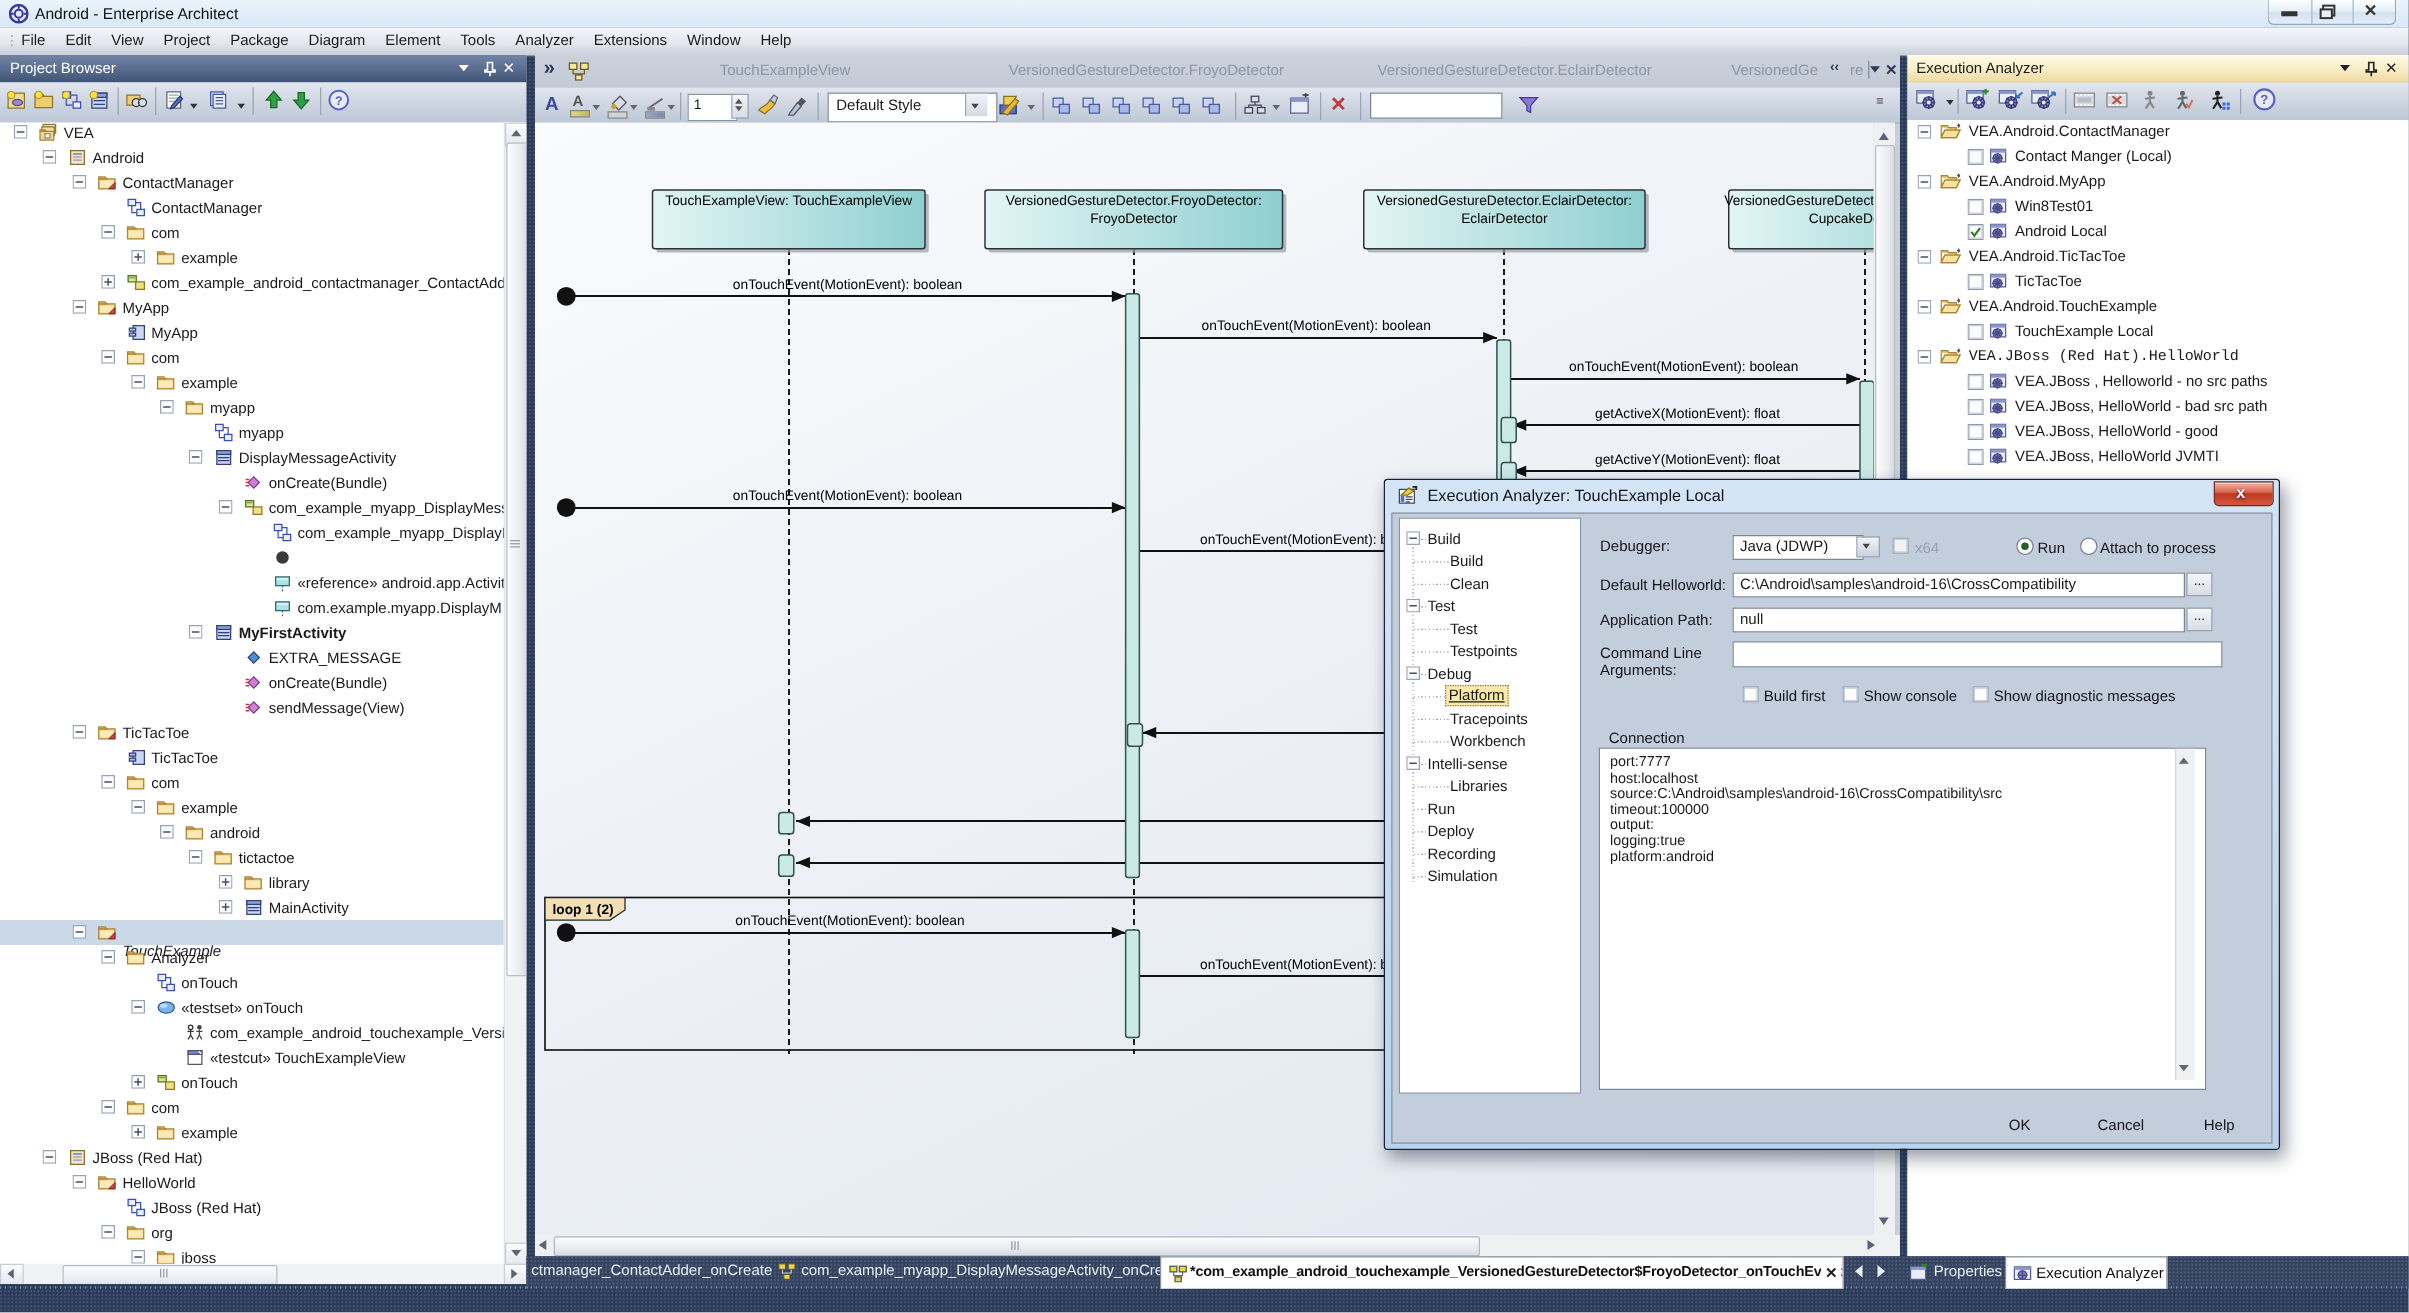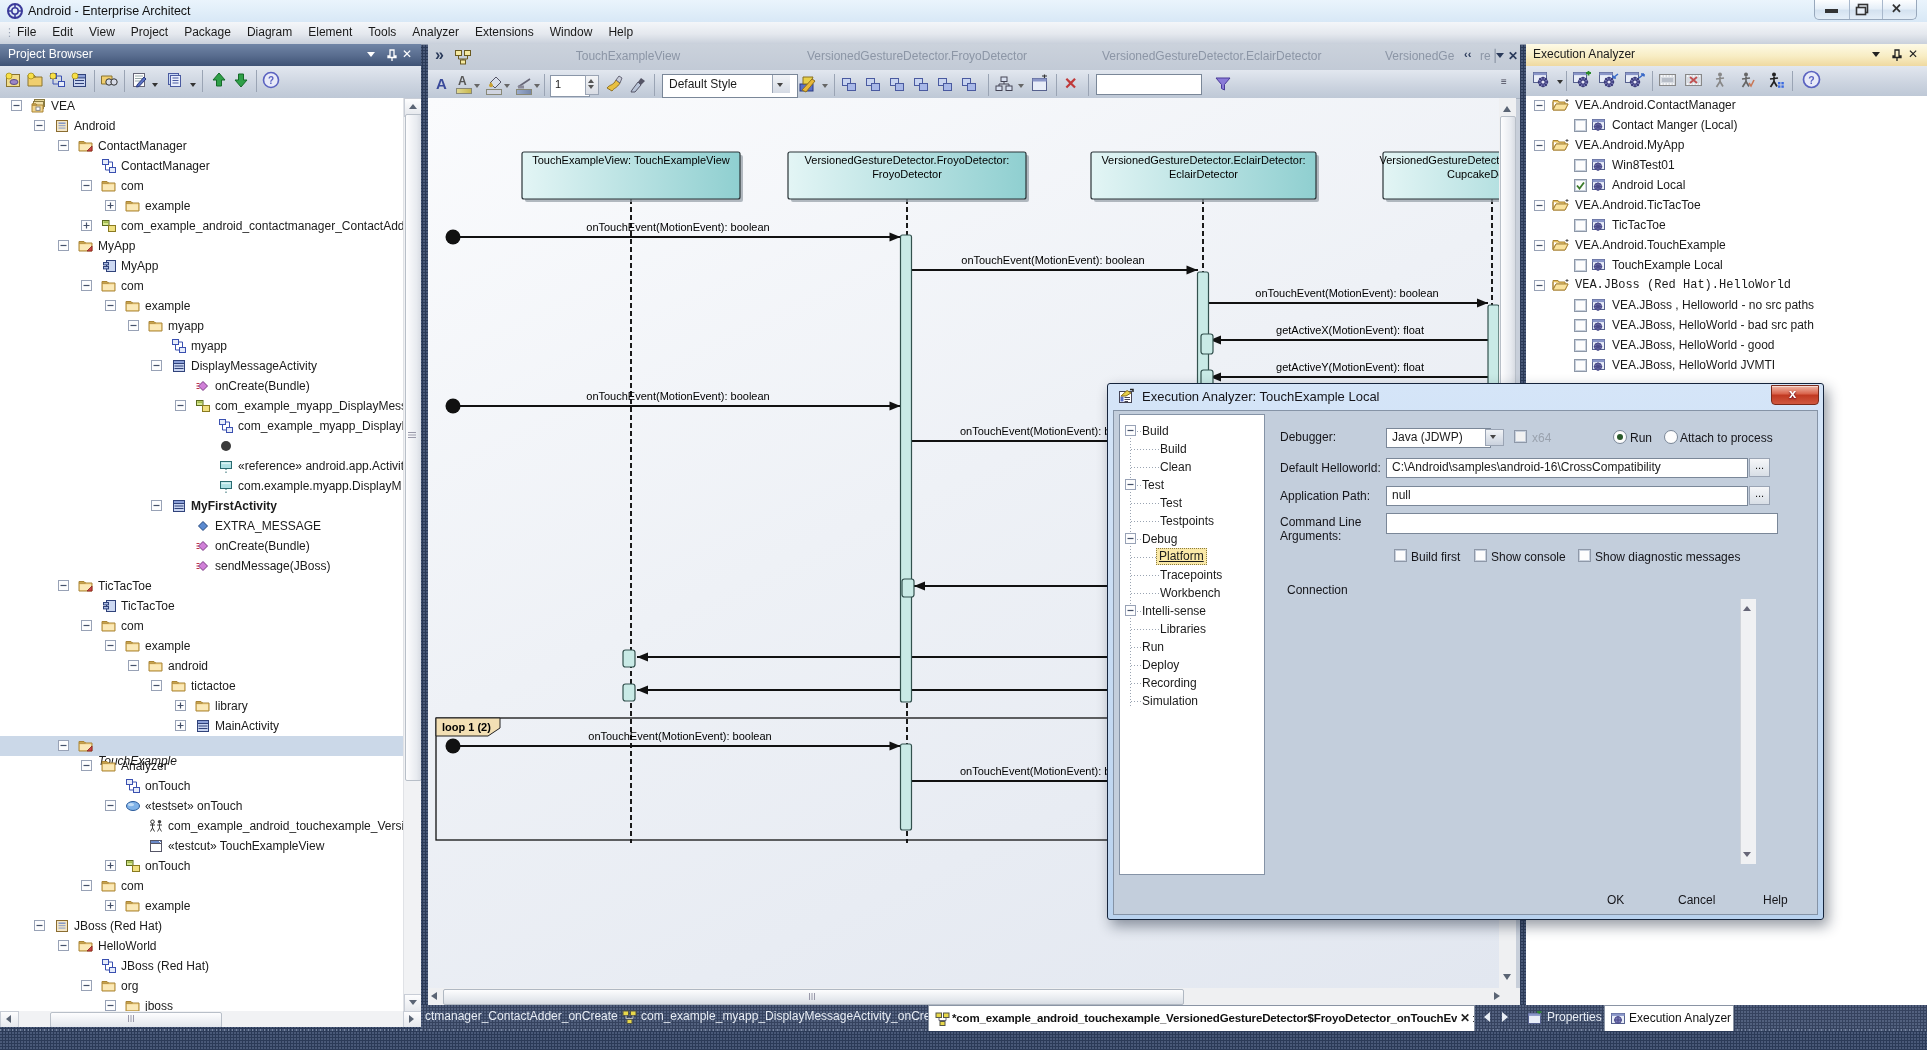--- a/index.html
+++ b/index.html
@@ -347,21 +347,21 @@
                 <path d="M8 3.5 L12.5 8 L8 12.5 L3.5 8 Z" fill="#D080D8" stroke="#7A3A84"></path>
                 <path d="M1.5 5.5 L4.5 5.5 M1.5 8 L4 8 M1.5 10.5 L4.5 10.5" stroke="#C03848" stroke-width="1.2"></path>
               </svg></span>
             <span style="position:absolute;left:215px;top:3px;white-space:nowrap;">onCreate(Bundle)</span>
           </div>
           <div style="position:absolute;left:0;top:556px;width:403px;height:20px;">
             <span style="position:absolute;left:195px;top:2px;"><svg width="16" height="16" viewBox="0 0 16 16" style="">
                 <path d="M8 3.5 L12.5 8 L8 12.5 L3.5 8 Z" fill="#D080D8" stroke="#7A3A84"></path>
                 <path d="M1.5 5.5 L4.5 5.5 M1.5 8 L4 8 M1.5 10.5 L4.5 10.5" stroke="#C03848" stroke-width="1.2"></path>
               </svg></span>
-            <span style="position:absolute;left:215px;top:3px;white-space:nowrap;">sendMessage(JBoss)</span>
+            <span style="position:absolute;left:215px;top:3px;white-space:nowrap;">sendMessage(View)</span>
           </div>
           <div style="position:absolute;left:0;top:576px;width:403px;height:20px;">
             <span style="position:absolute;left:58px;top:4px;"><svg width="11" height="11" viewBox="0 0 11 11" style="">
                 <rect x="0.5" y="0.5" width="10" height="10" fill="#FDFDFE" stroke="#98A2B6"></rect>
                 <path d="M2.5 5.5 L8.5 5.5" stroke="#44506A" stroke-width="1.2"></path>
               </svg></span>
             <span style="position:absolute;left:78px;top:2px;"><svg width="16" height="16" viewBox="0 0 16 16" style="">
                 <path d="M1 5 L1 13 L14 13 L14 5 Z" fill="#F4D68A" stroke="#A98436" stroke-width="1"></path>
                 <path d="M1 5 L1 3.5 L6 3.5 L7.5 5 Z" fill="#E8C465" stroke="#A98436" stroke-width="1"></path>
                 <path d="M2 6.5 L13 6.5 L13 12 L2 12 Z" fill="#FBE9B8"></path>
@@ -1270,20 +1270,29 @@
           <rect x="0.5" y="0.5" width="12" height="12" fill="#FDFDFD" stroke="#8E98A8"></rect>
           <rect x="1.5" y="1.5" width="10" height="10" fill="none" stroke="#C8D0DC"></rect>
         </svg></span>
       <div style="position:absolute;left:383px;top:166px;font-size:12px;white-space:nowrap;color:#15151A;">Show console</div>
       <span style="position:absolute;left:470px;top:165px;"><svg width="13" height="13" viewBox="0 0 13 13" style="">
           <rect x="0.5" y="0.5" width="12" height="12" fill="#FDFDFD" stroke="#8E98A8"></rect>
           <rect x="1.5" y="1.5" width="10" height="10" fill="none" stroke="#C8D0DC"></rect>
         </svg></span>
       <div style="position:absolute;left:487px;top:166px;font-size:12px;white-space:nowrap;color:#15151A;">Show diagnostic messages</div>
       <div style="position:absolute;left:179px;top:199px;font-size:12px;white-space:nowrap;color:#15151A;">Connection</div>
+      <div style="position:absolute;left:171px;top:214px;width:476px;height:267px;background:#FFF;border:1px solid #7A8798;font-size:11.5px;line-height:12.6px;padding:5px 0 0 8px;">
+        <div>port:7777</div>
+        <div>host:localhost</div>
+        <div>source:C:\Android\samples\android-16\CrossCompatibility\src</div>
+        <div>timeout:100000</div>
+        <div>output:</div>
+        <div>logging:true</div>
+        <div>platform:android</div>
+      </div>
       <div style="position:absolute;left:632px;top:215px;width:15px;height:265px;background:#F0F1F3;border-left:1px solid #D0D4DA;"></div>
       <div style="position:absolute;left:635px;top:222px;width:0;height:0;border-left:4px solid transparent;border-right:4px solid transparent;border-bottom:5px solid #667;"></div>
       <div style="position:absolute;left:635px;top:468px;width:0;height:0;border-left:4px solid transparent;border-right:4px solid transparent;border-top:5px solid #667;"></div>
       <div style="position:absolute;left:499px;top:509px;font-size:12px;white-space:nowrap;color:#15151A;">OK</div>
       <div style="position:absolute;left:570px;top:509px;font-size:12px;white-space:nowrap;color:#15151A;">Cancel</div>
       <div style="position:absolute;left:655px;top:509px;font-size:12px;white-space:nowrap;color:#15151A;">Help</div>
     </div>
 
 </div>
 </body></html>

